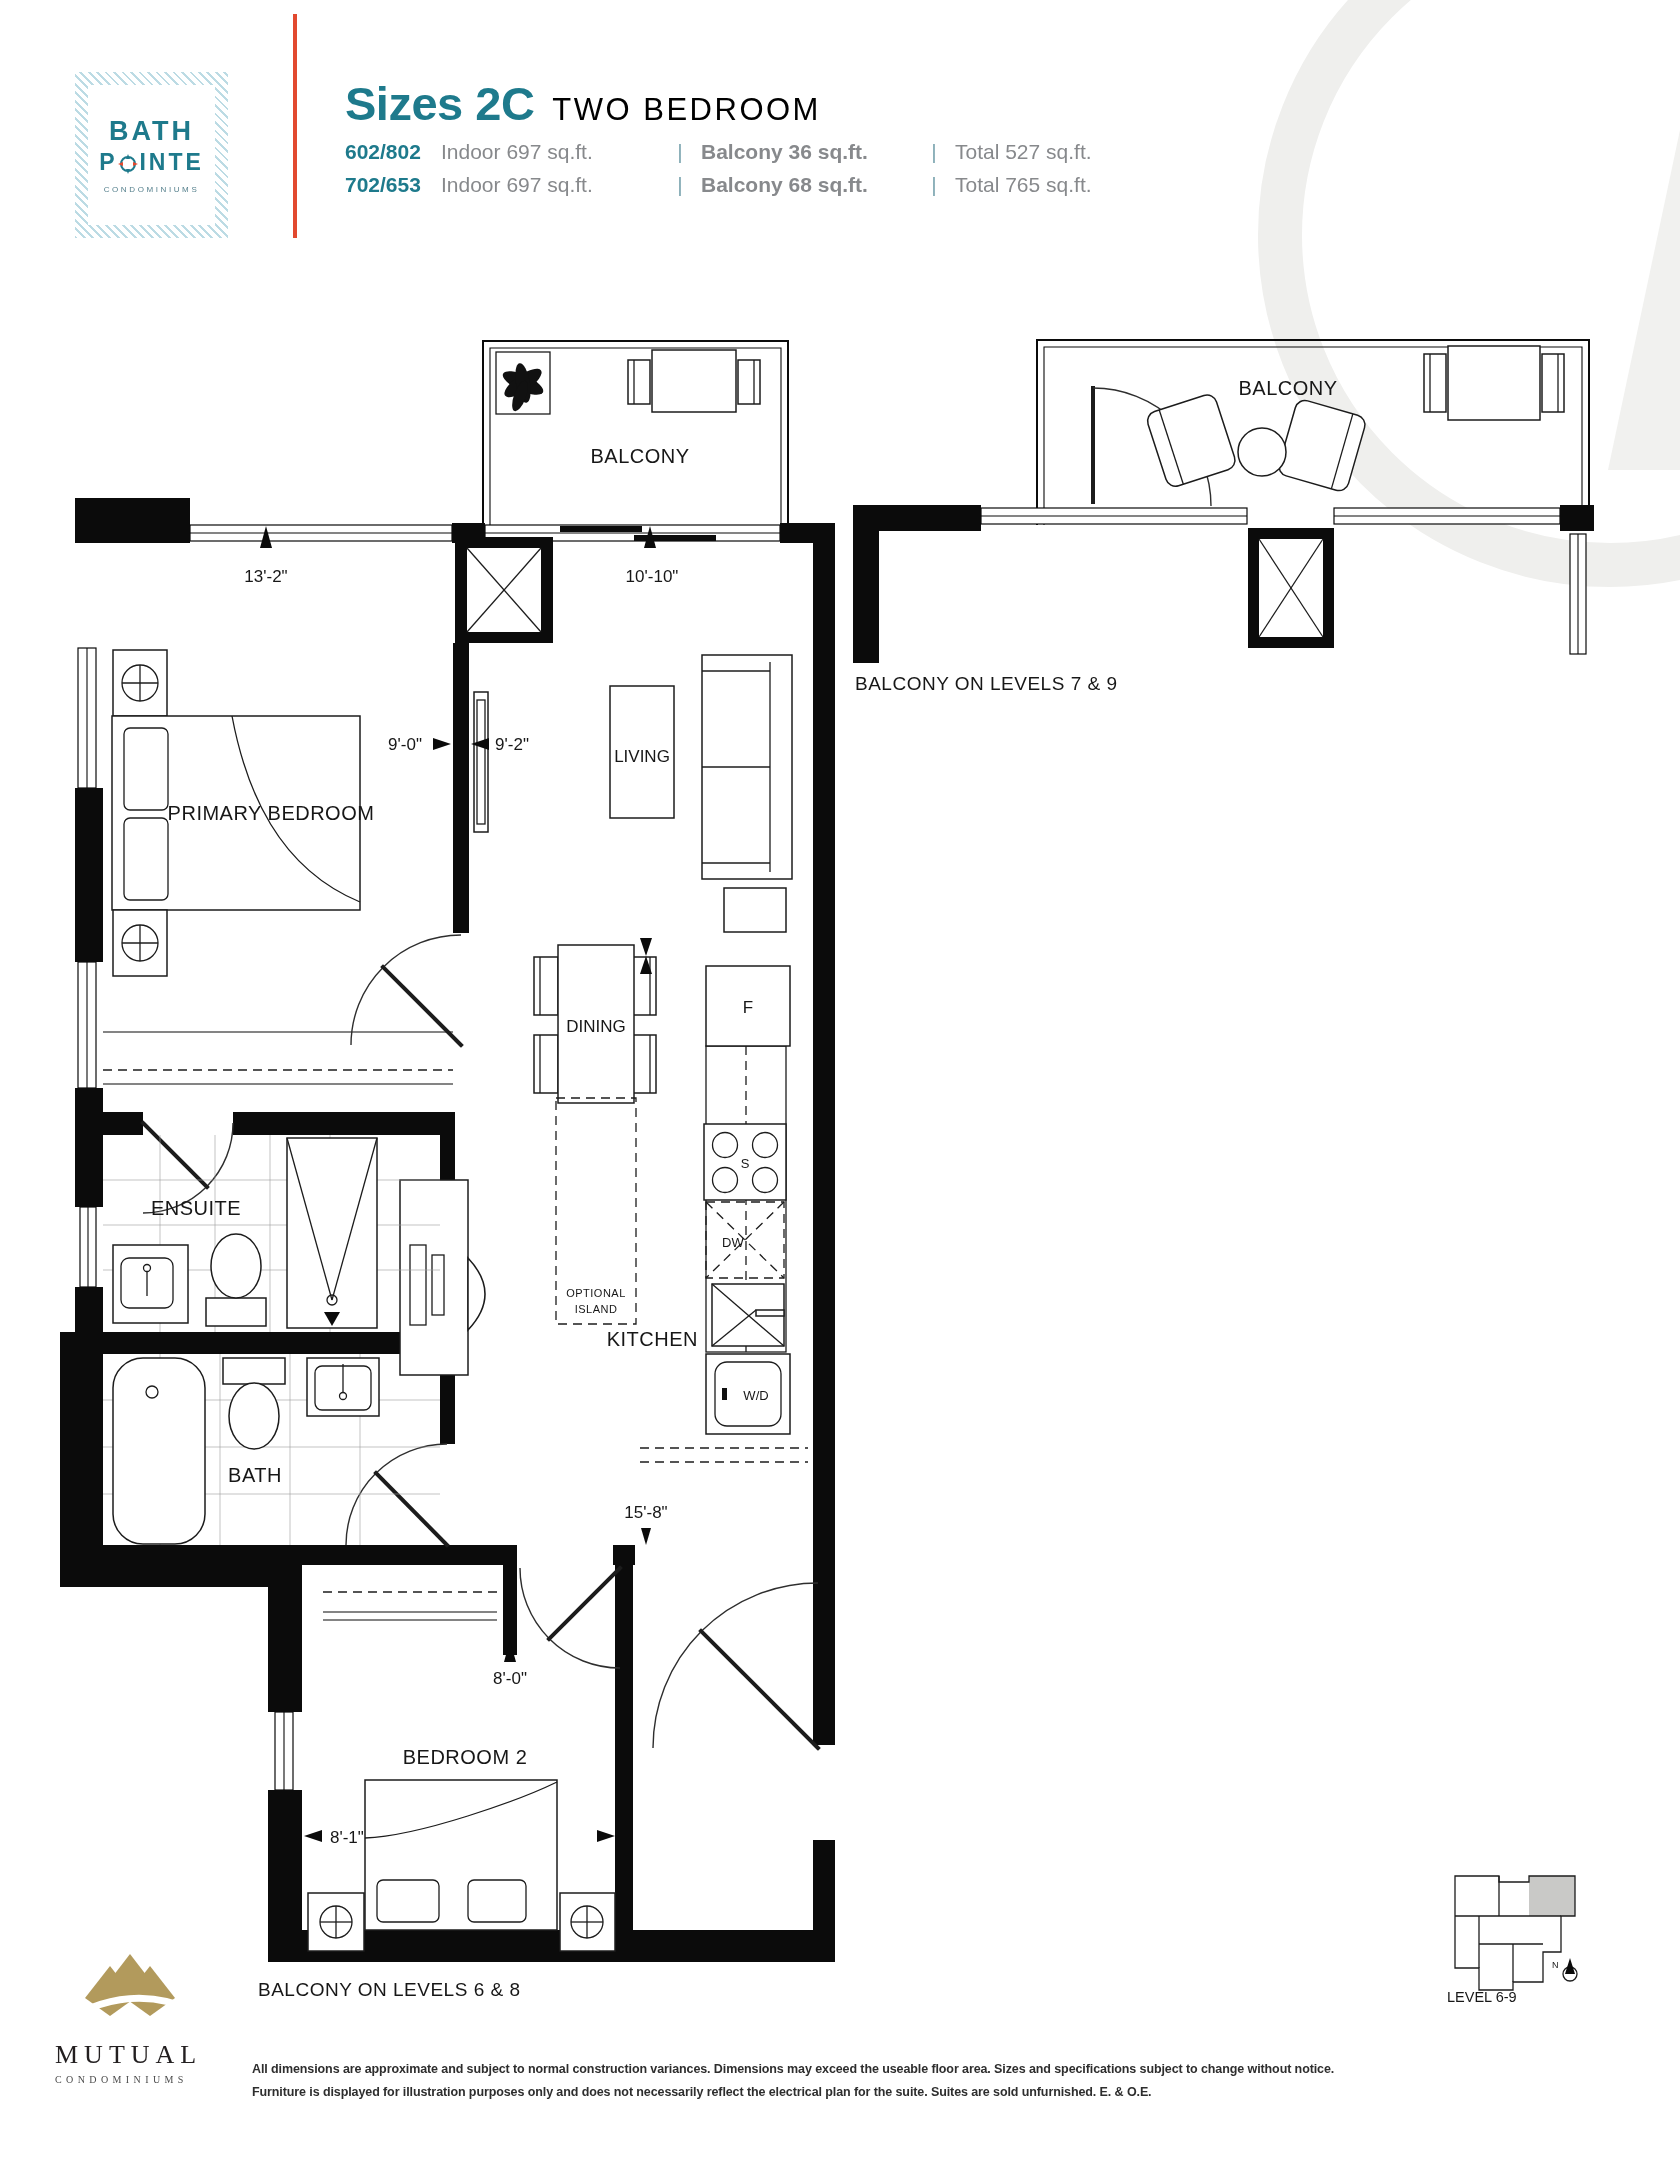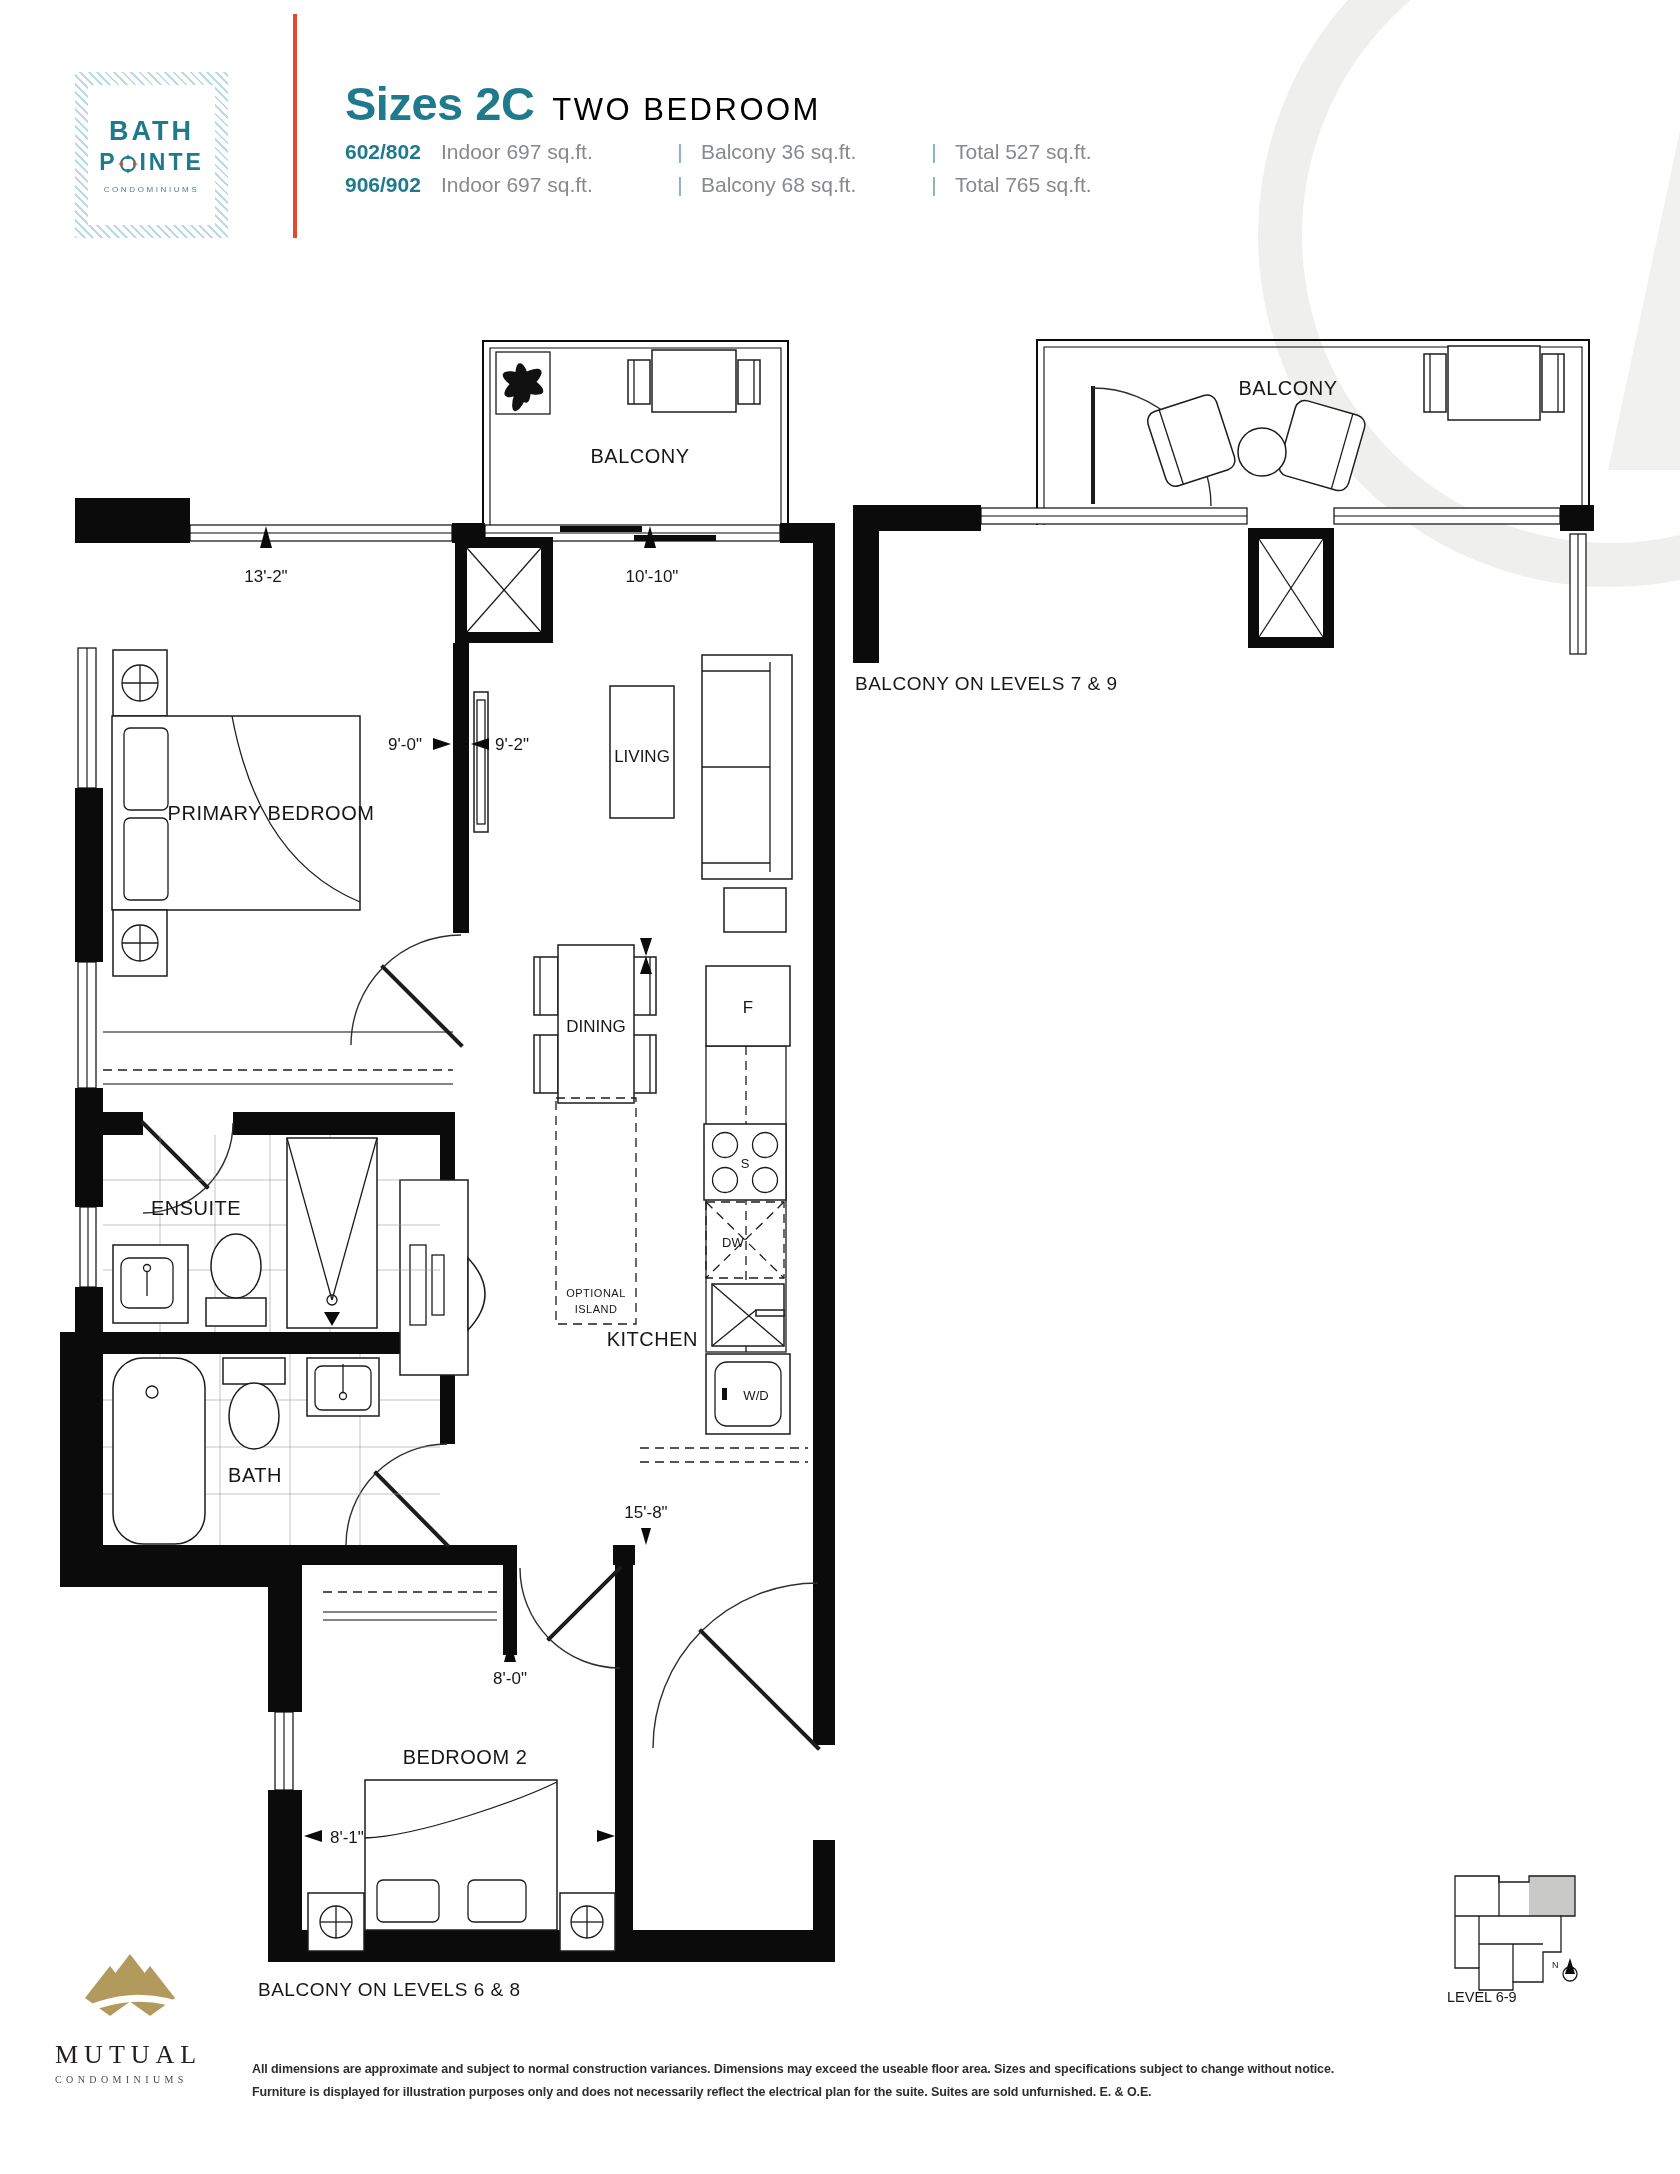--- a/index.html
+++ b/index.html
@@ -15,21 +15,21 @@
   .logo-pointe{color:#1e7a8c;font-weight:bold;font-size:23px;letter-spacing:3px;display:flex;align-items:center;}
   .logo-tag{color:#56808d;font-size:8px;letter-spacing:2.6px;margin-top:7px;}
   .red-rule{position:absolute;left:293px;top:14px;width:4px;height:224px;background:#e2492f;}
   .title-block{position:absolute;left:345px;top:76px;}
   .title-row{display:flex;align-items:baseline;gap:18px;}
   .suite-title{color:#1e7a8c;font-weight:bold;font-size:47px;letter-spacing:-0.5px;}
   .suite-type{color:#000000;font-size:31px;letter-spacing:2.5px;}
   .unit-row{display:flex;align-items:baseline;margin-top:9px;font-size:21px;color:#87898c;}
   .unit-row .uno{color:#1e7a8c;font-weight:bold;width:96px;}
   .unit-row .cell-a{width:218px;}
-  .unit-row .cell-b{width:212px;}
+  .unit-row .cell-b{width:212px;font-weight:bold;}
   .unit-row .sep{color:#7fa8b2;width:42px;text-align:center;}
 
   
   svg.sheet{position:absolute;left:0;top:0;}
   svg .w{fill:#0b0b0b;stroke:none;}
   svg .ln{fill:none;stroke:#0b0b0b;stroke-width:2;}
   svg .ln1{fill:none;stroke:#0b0b0b;stroke-width:1.1;}
   svg .win{fill:#ffffff;stroke:#0b0b0b;stroke-width:1.2;}
   svg .fur{fill:#ffffff;stroke:#1c1c1c;stroke-width:1.5;}
   svg .furn{fill:none;stroke:#1c1c1c;stroke-width:1.3;}
@@ -87,21 +87,21 @@
     </div>
     <div class="unit-row">
       <span class="uno">602/802</span>
       <span class="cell-a">Indoor 697 sq.ft.</span>
       <span class="sep">|</span>
       <span class="cell-b">Balcony 36 sq.ft.</span>
       <span class="sep">|</span>
       <span>Total 527 sq.ft.</span>
     </div>
     <div class="unit-row">
-      <span class="uno">906/902</span>
+      <span class="uno">702/653</span>
       <span class="cell-a">Indoor 697 sq.ft.</span>
       <span class="sep">|</span>
       <span class="cell-b">Balcony 68 sq.ft.</span>
       <span class="sep">|</span>
       <span>Total 765 sq.ft.</span>
     </div>
   </div>
 
   <svg class="sheet" width="1680" height="2174" viewBox="0 0 1680 2174">
 

